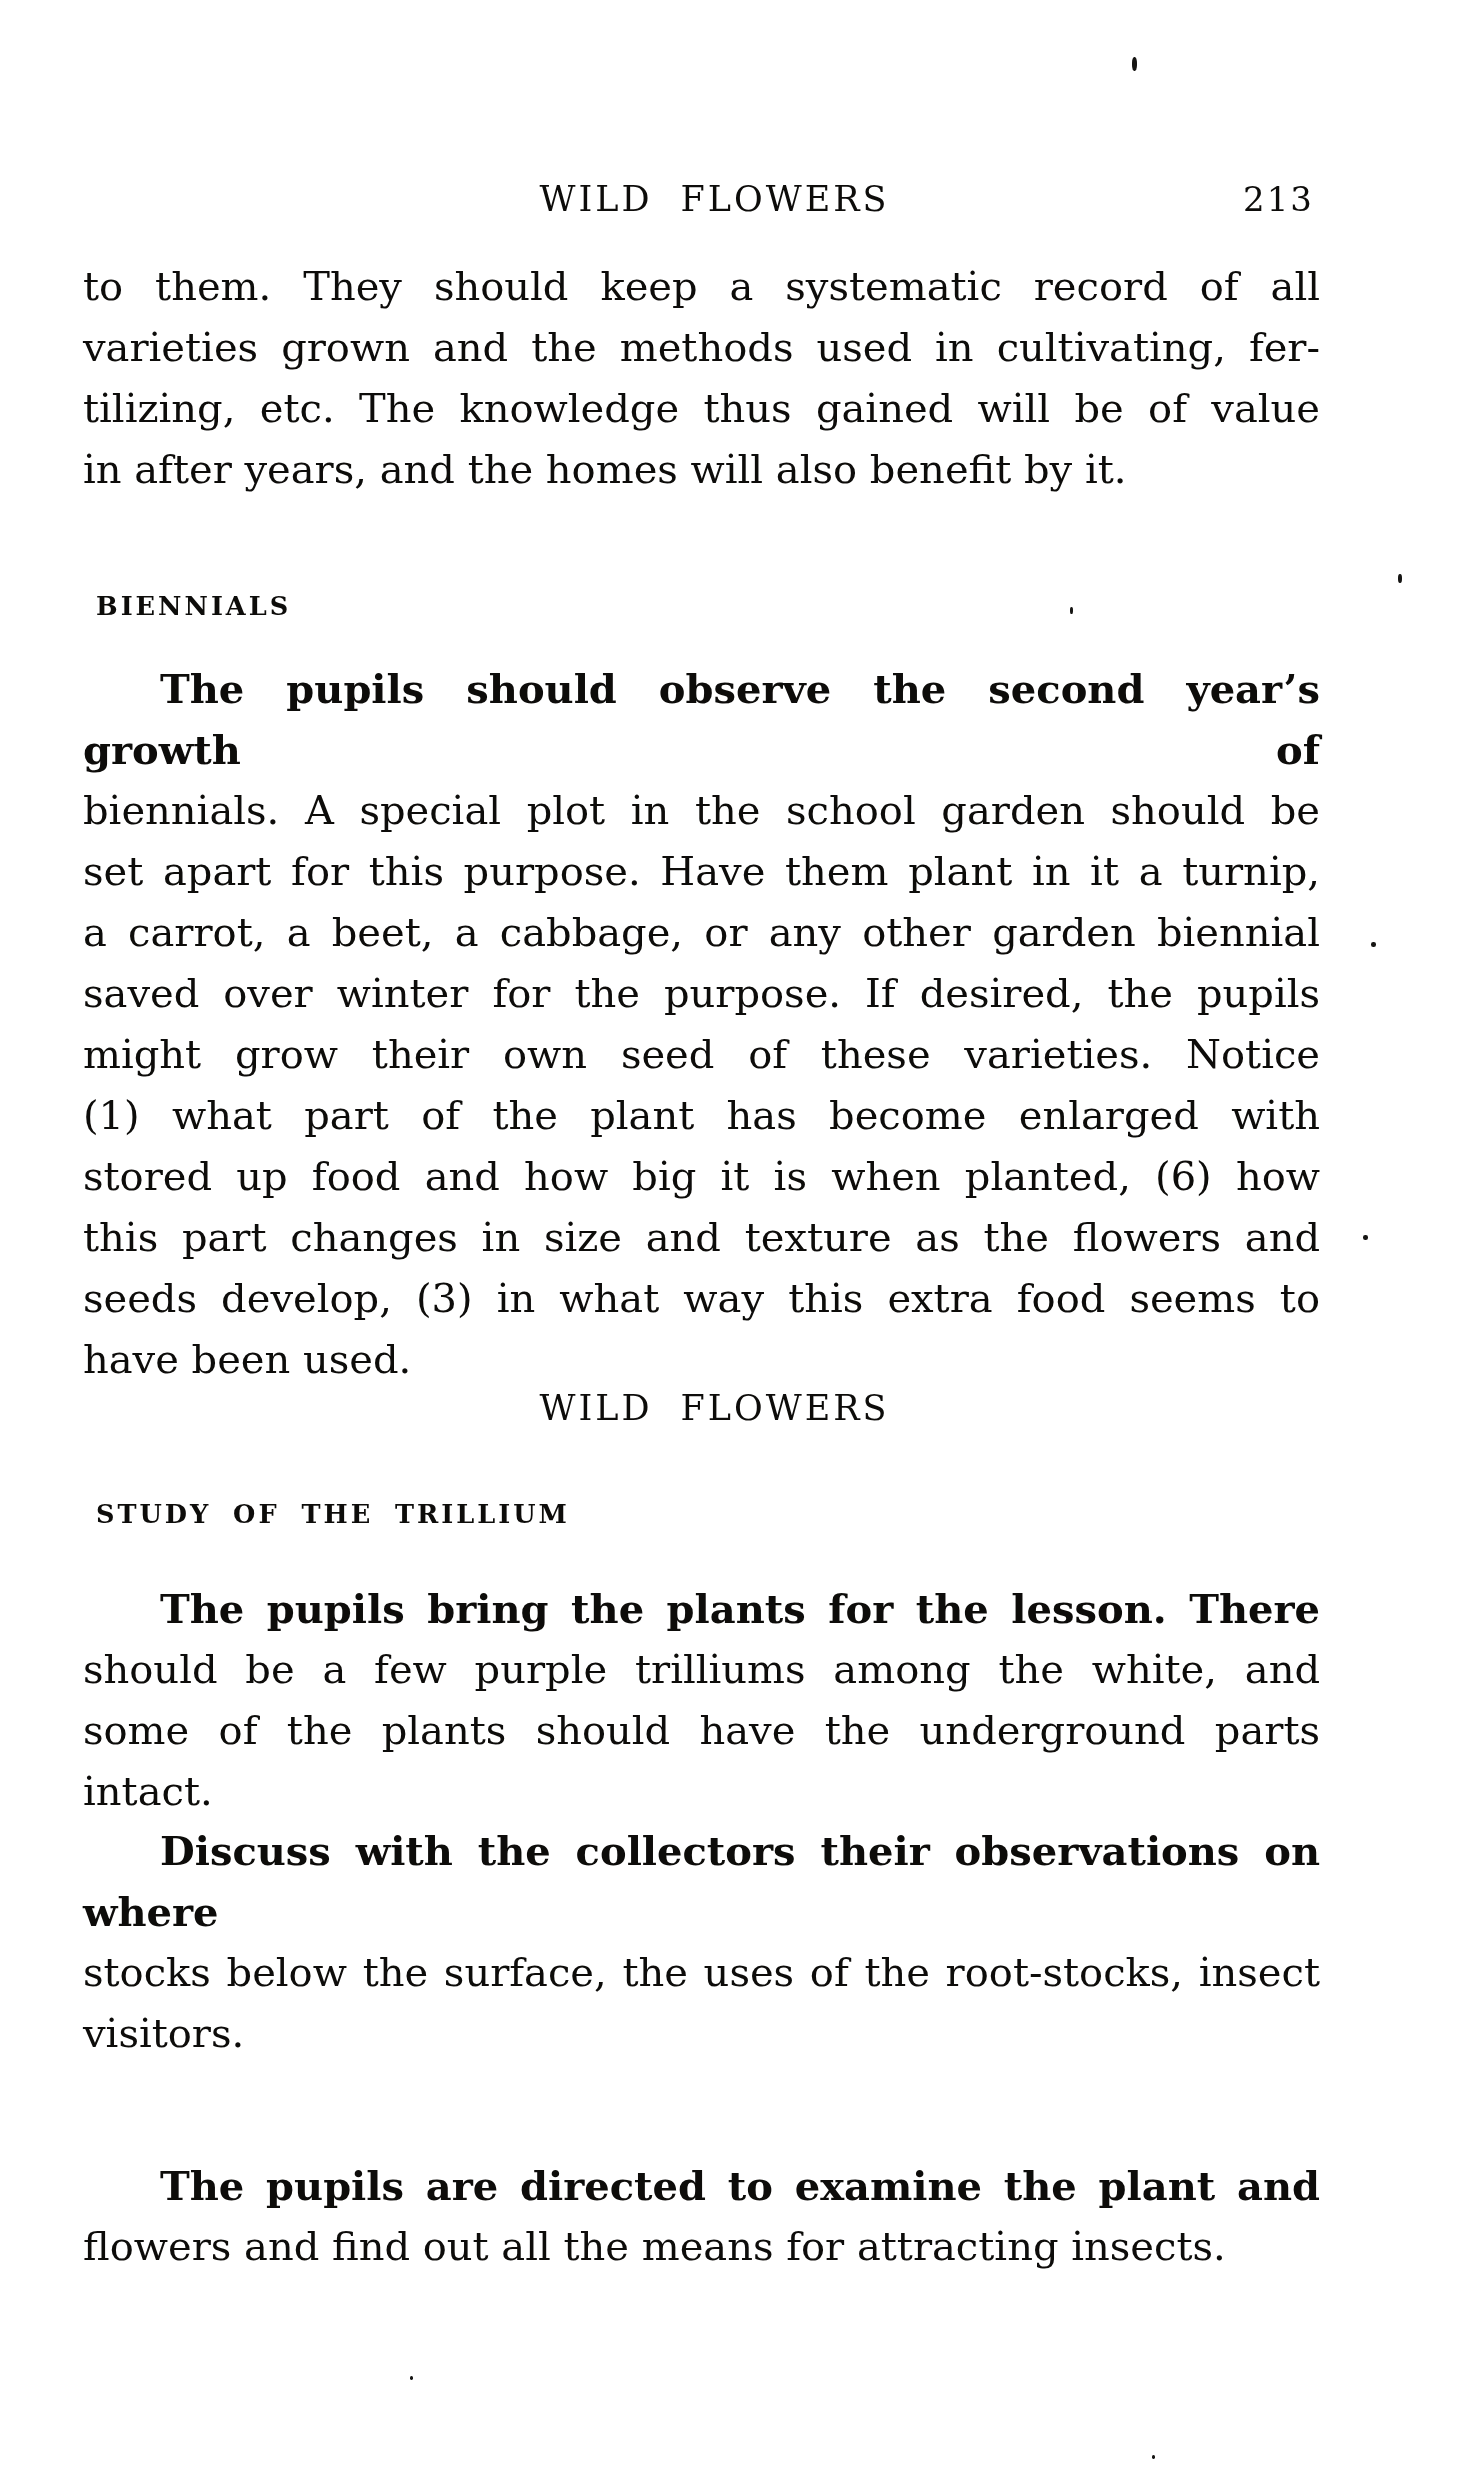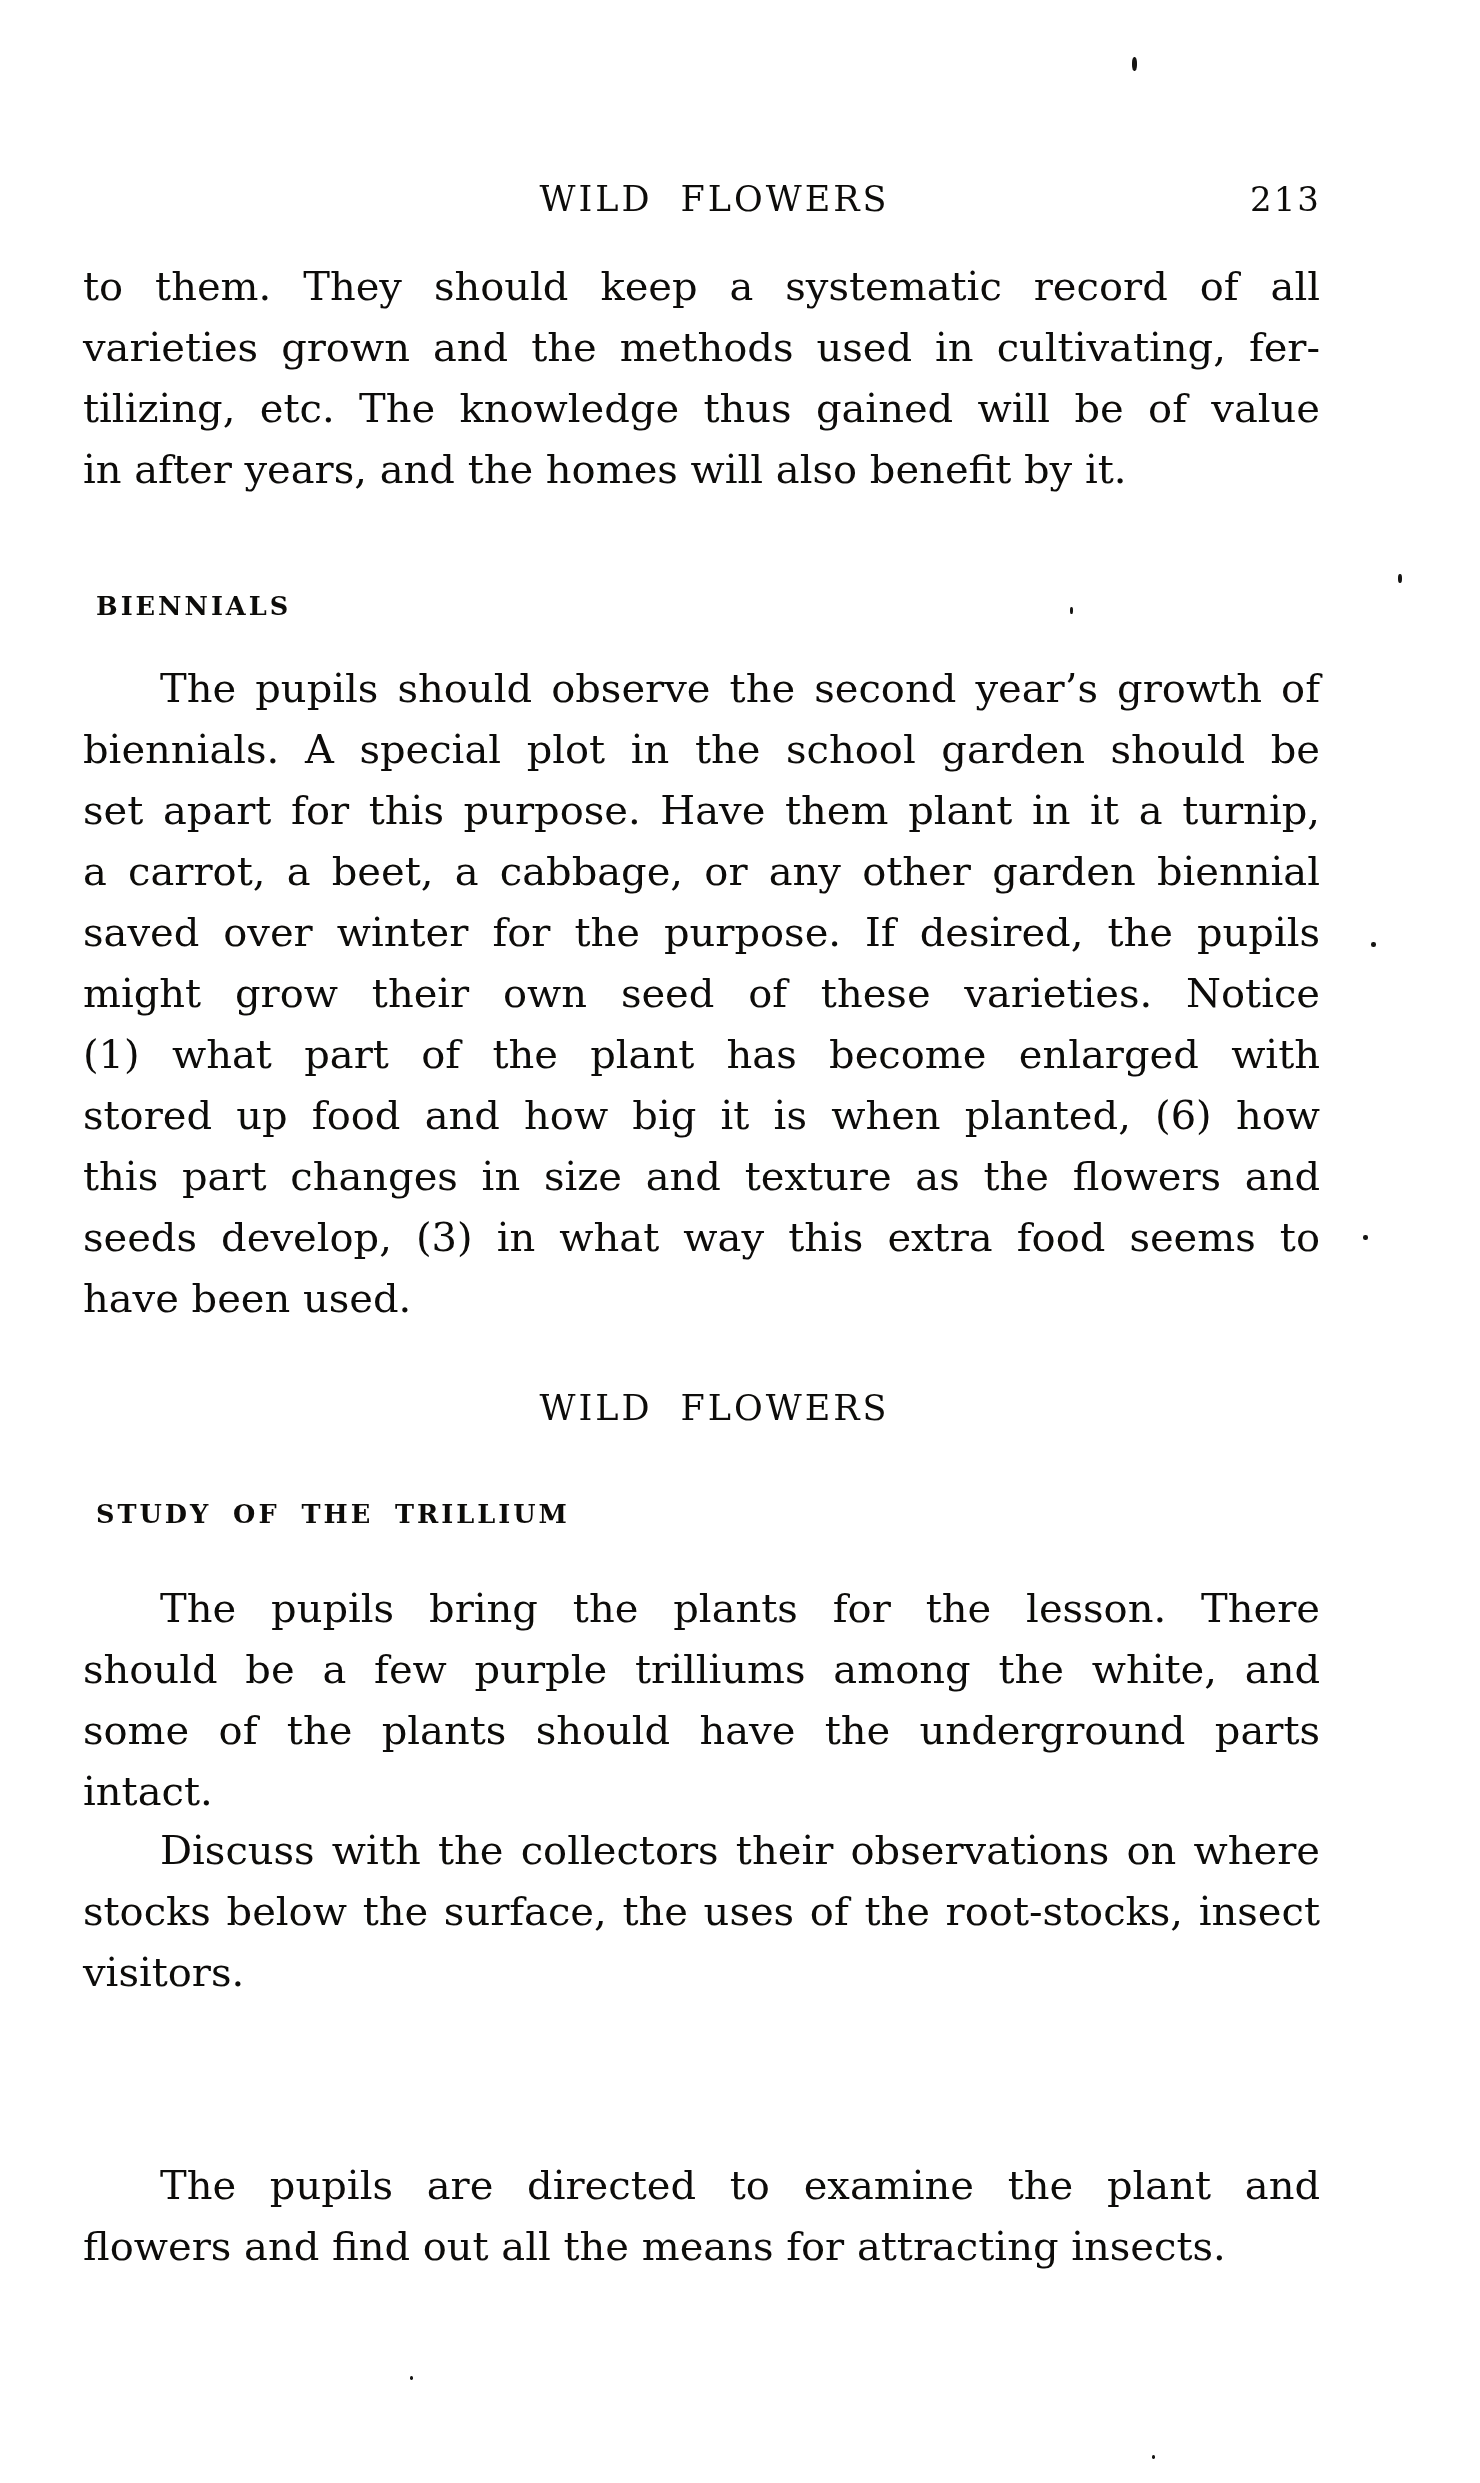--- a/index.html
+++ b/index.html
@@ -19,38 +19,38 @@
   .running-title {
     display: block;
     text-align: center;
     font-size: 35px;
     line-height: 43px;
     letter-spacing: 3px;
     word-spacing: 13.8px;
   }
   .page-number {
     position: absolute;
-    right: 12px; top: 0;
+    right: 19px; top: 0;
     font-size: 34px;
     line-height: 43px;
     letter-spacing: 2px;
   }
   .para {
     position: absolute;
     left: 83px;
     width: 1237px;
     font-size: 40px;
     line-height: 61px;
   }
   .line {
     text-align: justify;
     text-align-last: justify;
     text-justify: inter-word;
   }
-  .line.indent { text-indent: 77px; }
+  .line.indent { text-indent: 77px; font-weight: bold; }
   .line.last { text-align-last: left; }
   .subhead {
     position: absolute;
     left: 96px; width: 1237px;
     text-align: left;
     font-size: 25.6px;
     font-weight: bold;
     letter-spacing: 3px;
     word-spacing: 9.9px;
     line-height: 31.5px;

